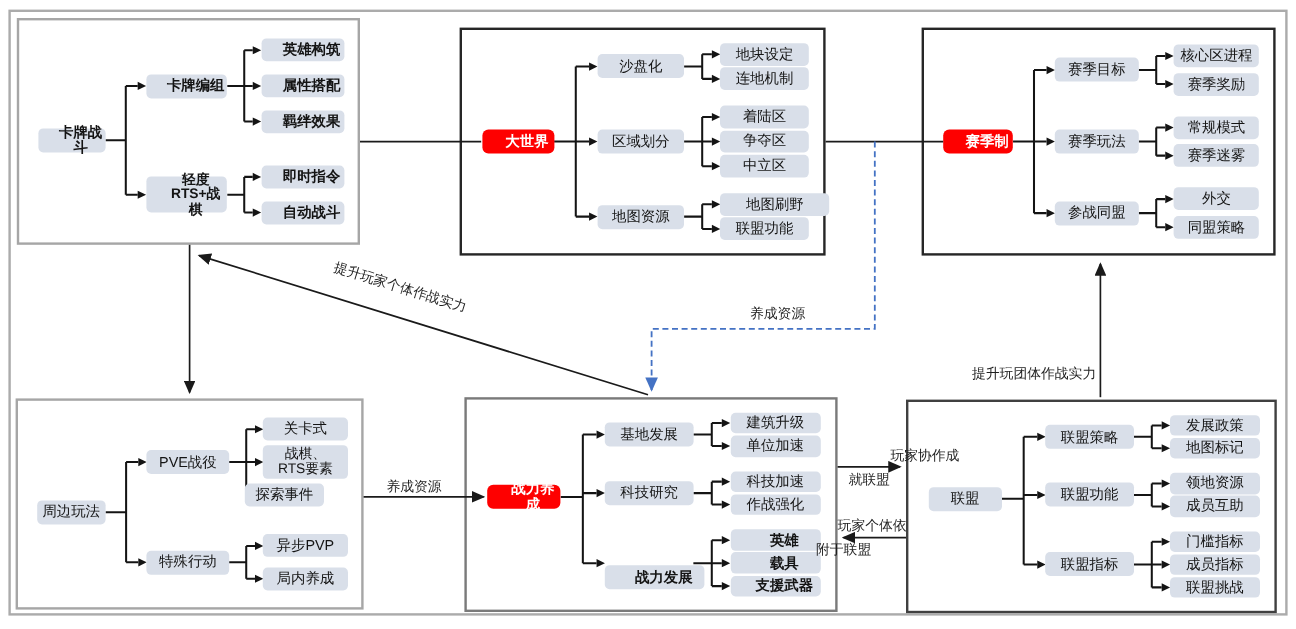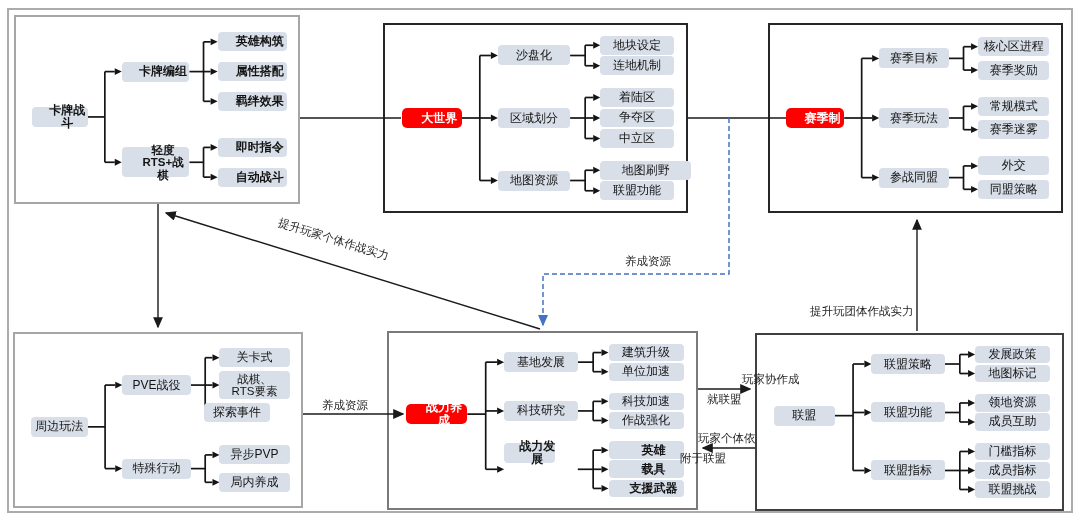--- a/index.html
+++ b/index.html
@@ -238,21 +238,21 @@
         <line x1="204.155" y1="155.4320987654321" x2="212.505" y2="155.4320987654321" class="tree-line"></line>
         <polygon points="219.505,155.4320987654321 212.505,152.0320987654321 212.505,158.8320987654321" class="tree-arrow"></polygon>
       </svg>
       <div class="node red bold" style="left: 16.885px; top: 71.1214px; width: 61.4px; height: 20px;">战力养成</div>
       <div class="node" style="left: 115.125px; top: 19.1358px; width: 73.68px; height: 20px;">基地发展</div>
       <div class="node" style="left: 219.505px; top: 10.75px; width: 75.215px; height: 17.6358px;">建筑升级</div>
       <div class="node" style="left: 219.505px; top: 29.8858px; width: 75.215px; height: 17.6358px;">单位加速</div>
       <div class="node" style="left: 115.125px; top: 67.9321px; width: 73.68px; height: 20px;">科技研究</div>
       <div class="node" style="left: 219.505px; top: 59.5463px; width: 75.215px; height: 17.6358px;">科技加速</div>
       <div class="node" style="left: 219.505px; top: 78.6821px; width: 75.215px; height: 17.6358px;">作战强化</div>
-      <div class="node bold" style="left: 115.125px; top: 110px; width: 51px; height: 20px;">战力发展</div>
+      <div class="node bold" style="left: 115.125px; top: 138px; width: 83px; height: 20px;">战力发展</div>
       <div class="node bold" style="left: 219.505px; top: 108.343px; width: 75.215px; height: 17.6358px;">英雄</div>
       <div class="node bold" style="left: 219.505px; top: 127.478px; width: 75.215px; height: 17.6358px;">载具</div>
       <div class="node bold" style="left: 219.505px; top: 146.614px; width: 75.215px; height: 17.6358px;">支援武器</div>
     </div>
     <div class="panel" style="left: 755px; top: 333px; width: 309px; height: 178px; border: 2px solid rgb(64, 64, 64);">
       <svg width="305" height="174">
         <line x1="77.775" y1="80.66255144032921" x2="96.075" y2="80.66255144032921" class="tree-line"></line>
         <line x1="96.075" y1="29.012345679012345" x2="96.075" y2="135.4814814814815" class="tree-line"></line>
         <line x1="96.075" y1="29.012345679012345" x2="107.375" y2="29.012345679012345" class="tree-line"></line>
         <polygon points="114.375,29.012345679012345 107.375,25.612345679012346 107.375,32.41234567901235" class="tree-arrow"></polygon>

